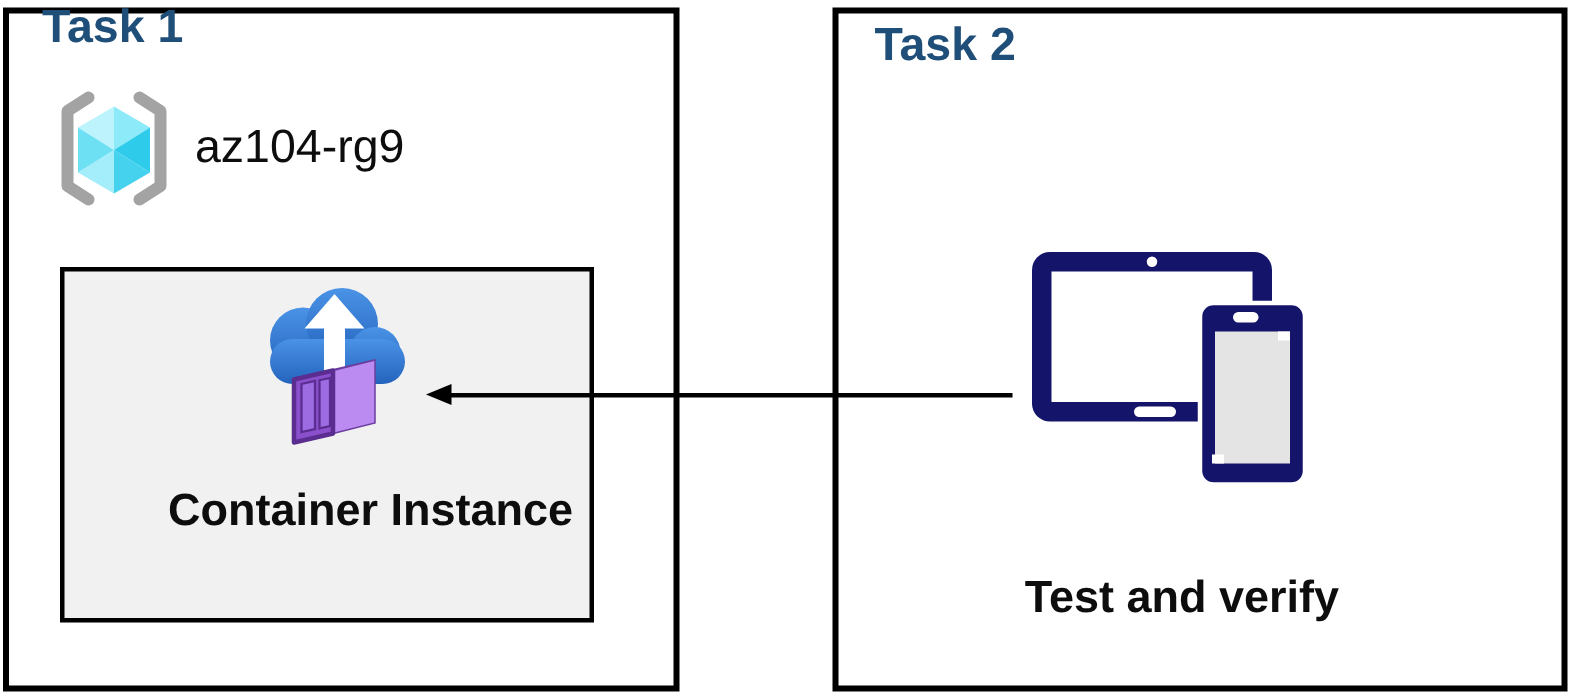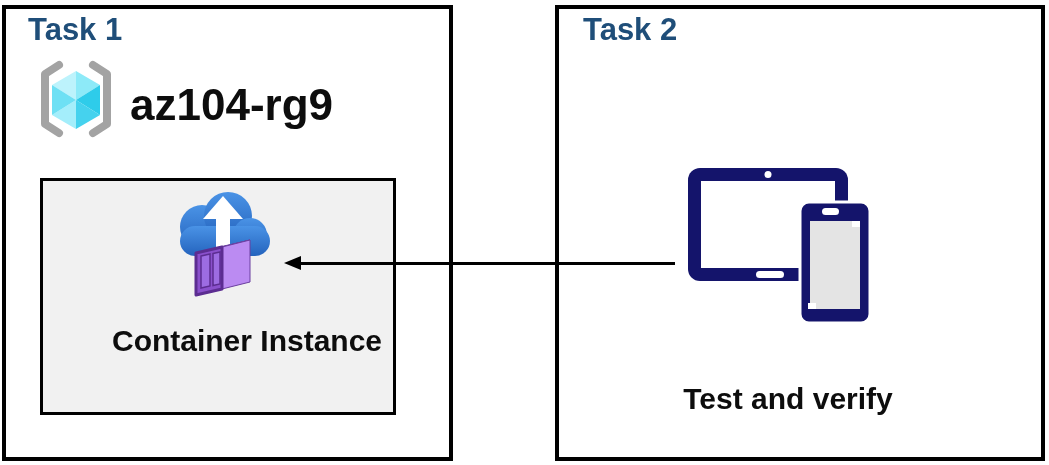--- a/index.html
+++ b/index.html
@@ -19,26 +19,26 @@
   }
   .task1-box { left: 2px;   top: 5px; width: 451px; height: 456px; }
   .task2-box { left: 555px; top: 5px; width: 490px; height: 456px; }
   .task-title {
     position: absolute;
     font-size: 31px;
     font-weight: bold;
     color: var(--title-blue, #1f4e79);
     white-space: nowrap;
   }
-  .task1-title { left: 28px;  top: 12px; }
+  .task1-title { left: 28px;  top: 0; }
   .task2-title { left: 583px; top: 12px; }
   .rg-icon { position: absolute; left: 33px; top: 60px; }
   .rg-name {
     position: absolute; left: 130px; top: 80px;
-    font-size: 44px; font-weight: bold;
+    font-size: 31px; font-weight: normal;
     color: var(--text-black, #0d0d0d);
     white-space: nowrap;
   }
   .ci-box {
     position: absolute;
     box-sizing: border-box;
     left: 40px; top: 178px; width: 356px; height: 237px;
     border: 3px solid var(--box-border, #000000);
     background: var(--container-box-bg, #f1f1f1);
   }

